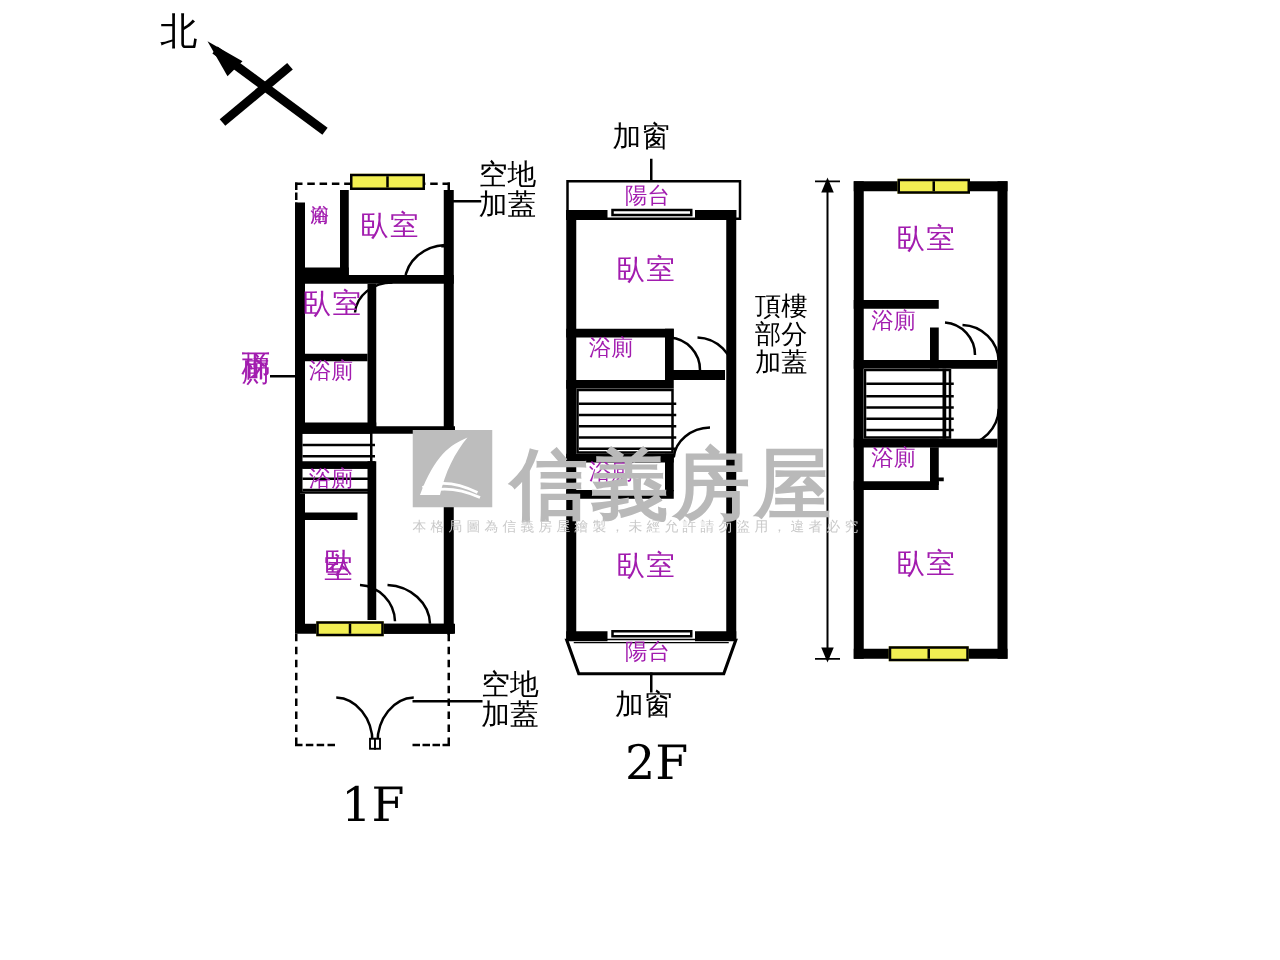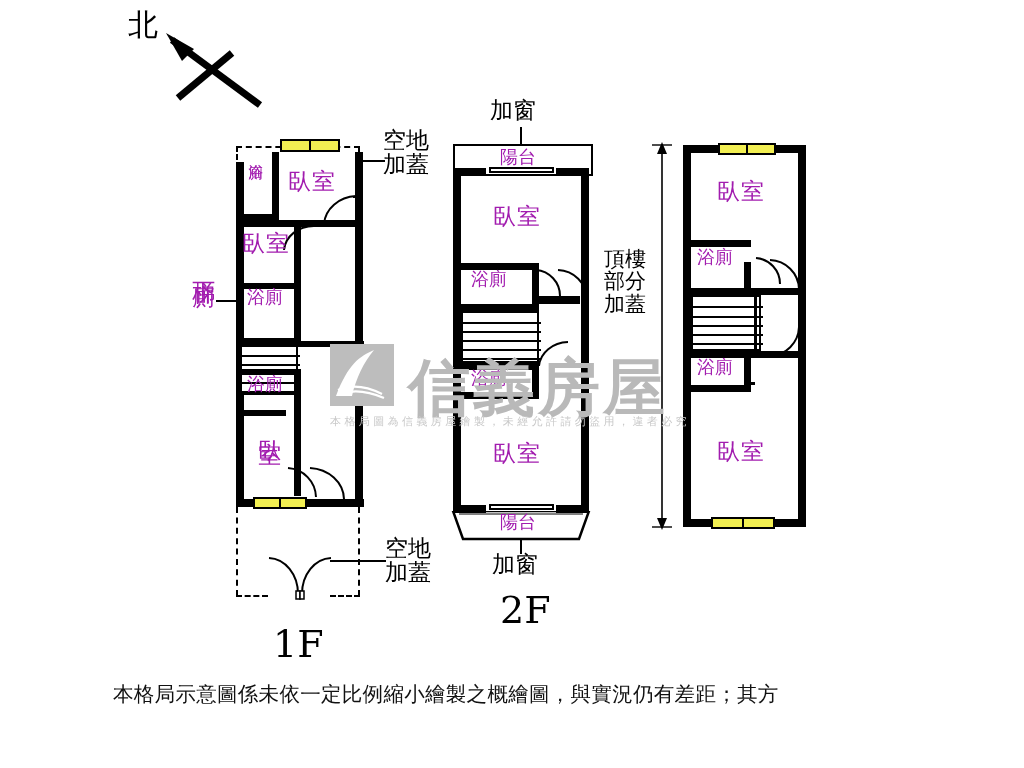--- a/index.html
+++ b/index.html
@@ -264,21 +264,21 @@
   <div class="abs" style="left:0;top:0;width:900px;height:660px;">
 
     <svg class="abs" style="left:650px;top:140px;" width="24" height="392">
       <line x1="12" y1="10" x2="12" y2="382" stroke="#000" stroke-width="1.6"></line>
       <polygon points="12,2 7,14 17,14" fill="#000"></polygon>
       <polygon points="12,390 7,378 17,378" fill="#000"></polygon>
       <line x1="2" y1="5" x2="22" y2="5" stroke="#000" stroke-width="1.4"></line>
       <line x1="2" y1="387" x2="22" y2="387" stroke="#000" stroke-width="1.4"></line>
     </svg>
 
-    <div class="outlabel sm" style="left:604px;top:248px;">頂樓
+    <div class="outlabel sm" style="left:604px;top:234px;">頂樓
 部分
 加蓋</div>
 
     <div class="wall" style="left:683px;top:145px;width:8px;height:382px;"></div>
     <div class="wall" style="left:798px;top:145px;width:8px;height:382px;"></div>
     <div class="wall" style="left:683px;top:145px;width:123px;height:8px;"></div>
     <div class="wall" style="left:683px;top:519px;width:123px;height:8px;"></div>
 
     <div class="win" style="left:718px;top:143px;width:58px;height:12px;"></div>
     <div class="win" style="left:711px;top:517px;width:64px;height:12px;"></div>
@@ -335,16 +335,15 @@
       <rect x="0" y="0" width="64" height="62" fill="#bdbdbd"></rect>
       <path d="M6,52 C18,20 30,12 44,6 C34,18 26,34 22,52 Z" fill="#ffffff"></path>
       <path d="M8,46 C22,40 36,42 52,50" fill="none" stroke="#ffffff" stroke-width="2.2"></path>
       <path d="M10,50 C24,45 38,47 54,54" fill="none" stroke="#ffffff" stroke-width="2.2"></path>
     </svg>
     <div class="wmtxt">信義房屋</div>
     <div class="wmsub">本格局圖為信義房屋繪製，未經允許請勿盜用，違者必究</div>
   </div>
 
   <div id="disclaimer">
-    <div>本格局示意圖係未依一定比例縮小繪製之概繪圖，與實況仍有差距；其方</div>
   </div>
 
 </div>
 
 </body></html>

